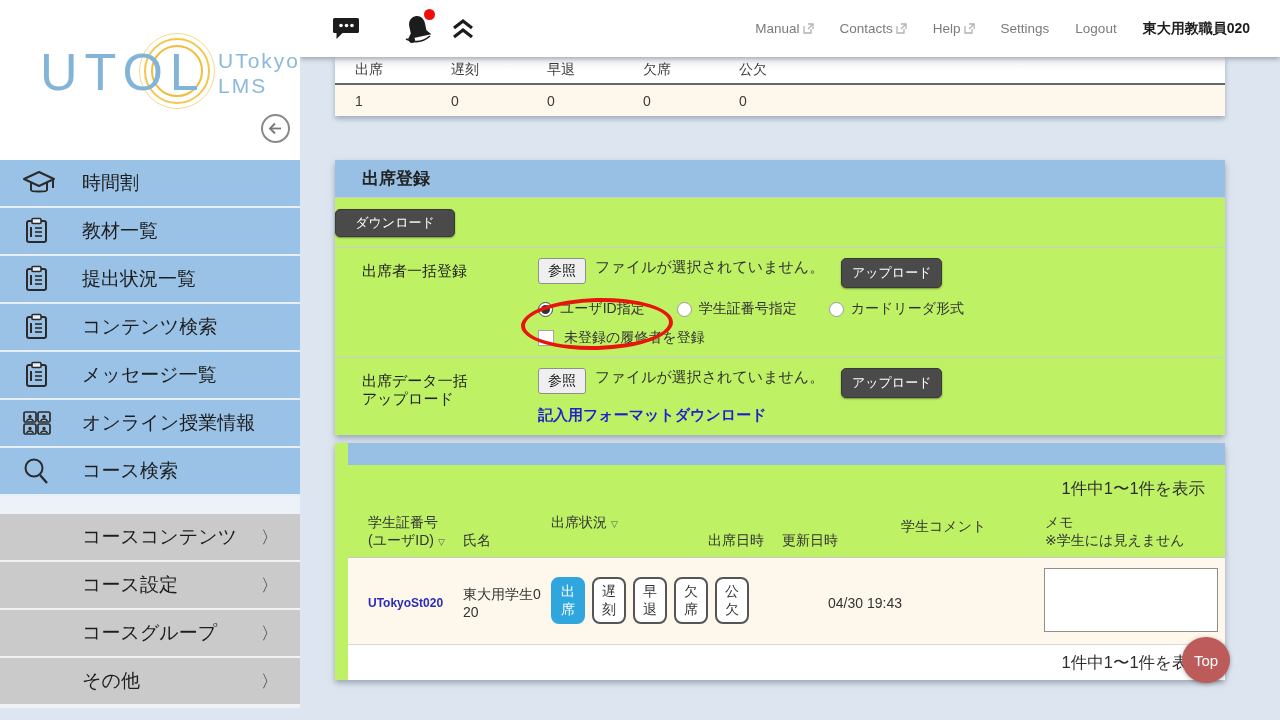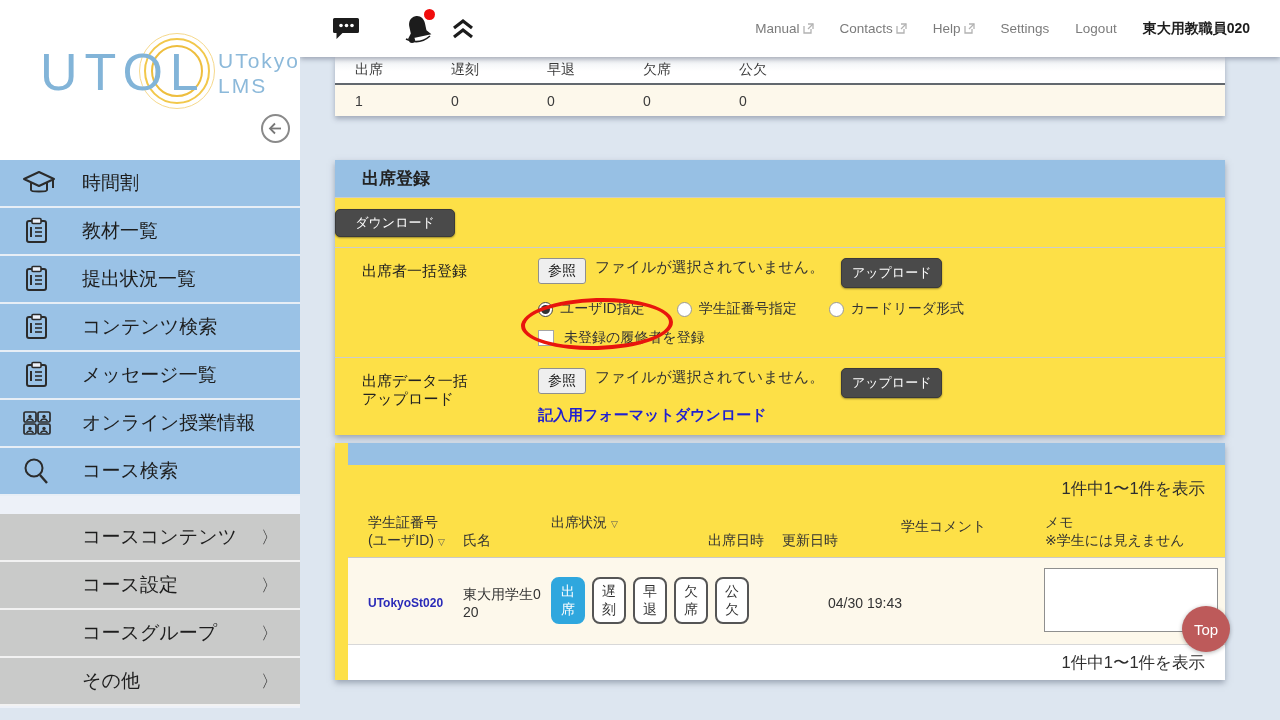--- a/index.html
+++ b/index.html
@@ -41,21 +41,21 @@
   .tb-links { margin-left:auto; display:flex; align-items:center; gap:26px; padding-right:30px; }
   .tb-link { font-size:13.5px; color:#7b7b7b; cursor:pointer; display:flex; align-items:center; gap:3px; }
   .tb-user { font-size:14px; color:#1c1c1c; font-weight:bold; }
   
   .main { position:absolute; left:335px; top:57px; width:890px; z-index:10; }
   .summary { background:#fff; box-shadow:0 3px 5px rgba(90,100,120,.45); }
   .summary-head { display:flex; height:28px; align-items:center; background:linear-gradient(#eceff3,#ffffff 55%); border-bottom:2px solid #62686e; }
   .summary-head .cell, .summary-row .cell { width:96px; padding-left:20px; font-size:14px; color:#3a3a3a; }
   .summary-row { display:flex; height:31px; align-items:center; background:#fdf8eb; }
   
-  .panel { position:absolute; left:0; width:890px; background:#fde047; box-shadow:0 3px 6px rgba(90,100,120,.5); }
+  .panel { position:absolute; left:0; width:890px; background:#bef264; box-shadow:0 3px 6px rgba(90,100,120,.5); }
   .panel1 { top:103px; }
   .panel-head { height:37px; background:#97c0e4; display:flex; align-items:center; padding-left:27px;
                 font-size:17px; font-weight:bold; color:#222; }
   .form-row { display:flex; border-top:1px solid #ccc; }
   .form-row:first-of-type { border-top:none; }
   .form-label { width:203px; padding:14px 10px 10px 27px; font-size:15px; color:#222; line-height:1.2; }
   .form-content { flex:1; padding:10px 12px 10px 0; }
   .btn-dark { background:#4a4a4a; color:#fff; border:1px solid #3a3a3a; border-radius:5px;
               font-size:13px; cursor:pointer; box-shadow:0 1px 2px rgba(0,0,0,.4); }
   .btn-download { width:120px; height:28px; margin-top:1px; }
@@ -90,21 +90,21 @@
   .status-group { position:absolute; left:203px; top:19px; display:flex; gap:7px; }
   .st-btn { width:34px; height:47px; border:2px solid #555; border-radius:8px; background:#fff; color:#333;
             font-size:14px; line-height:1.25; display:flex; align-items:center; justify-content:center;
             word-break:break-all; text-align:center; padding:2px 7px; cursor:pointer; }
   .st-btn.sel { background:#2fa7de; border-color:#2fa7de; color:#fff; }
   .stu-date { position:absolute; left:480px; top:37px; font-size:14px; color:#333; }
   .memo-box { position:absolute; left:696px; top:10px; width:174px; height:64px; border:1px solid #8f8f8f;
               background:#fff; resize:none; font-family:inherit; font-size:13px; padding:4px; }
   .table-foot { height:35px; background:#fff; text-align:right; padding:7px 20px 0 0; font-size:16.5px; color:#2e2e2e; }
   
-  .top-btn { position:absolute; left:1182px; top:606px; width:48px; height:46px; border-radius:50%;
+  .top-btn { position:absolute; left:1182px; top:637px; width:48px; height:46px; border-radius:50%;
              background:#bd5a5a; color:#fff; font-size:15px; display:flex; align-items:center; justify-content:center;
              cursor:pointer; z-index:40; box-shadow:0 1px 4px rgba(0,0,0,.3); }
   svg { display:block; }
   .ext-ic { opacity:.75; }
 </style>
 </head>
 <body>
 
 <div class="sidebar">
   <div class="logo-area">

